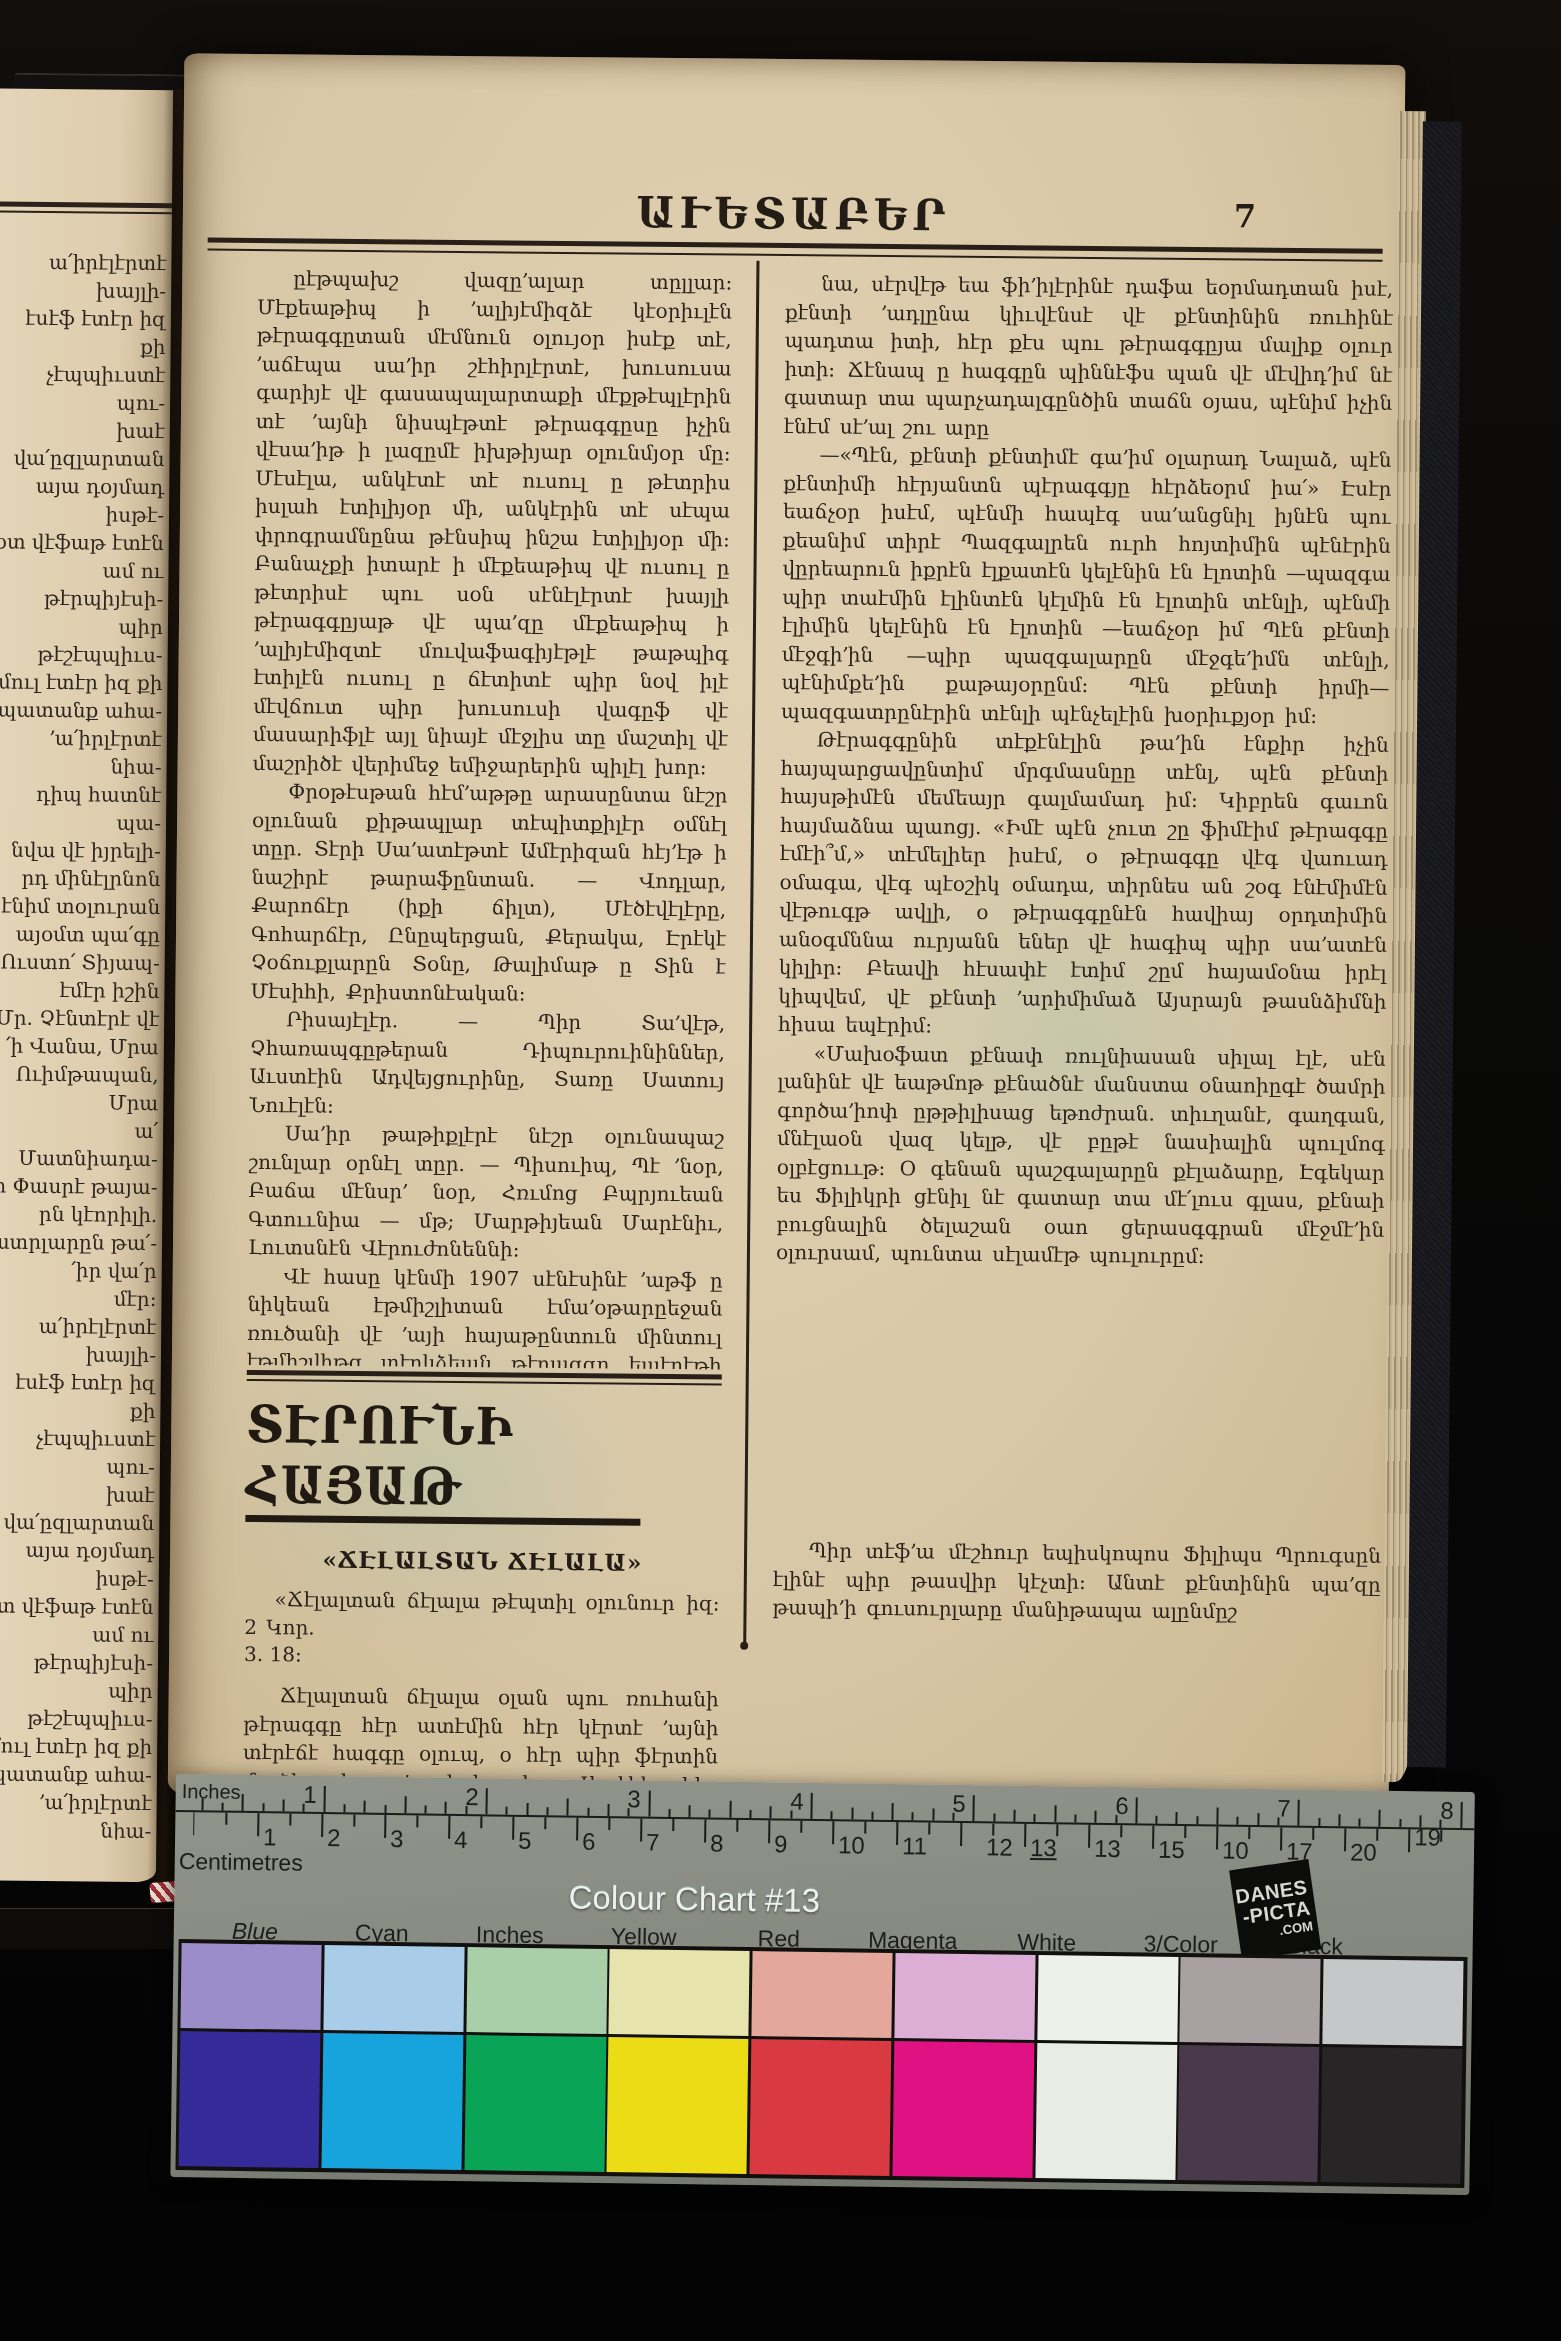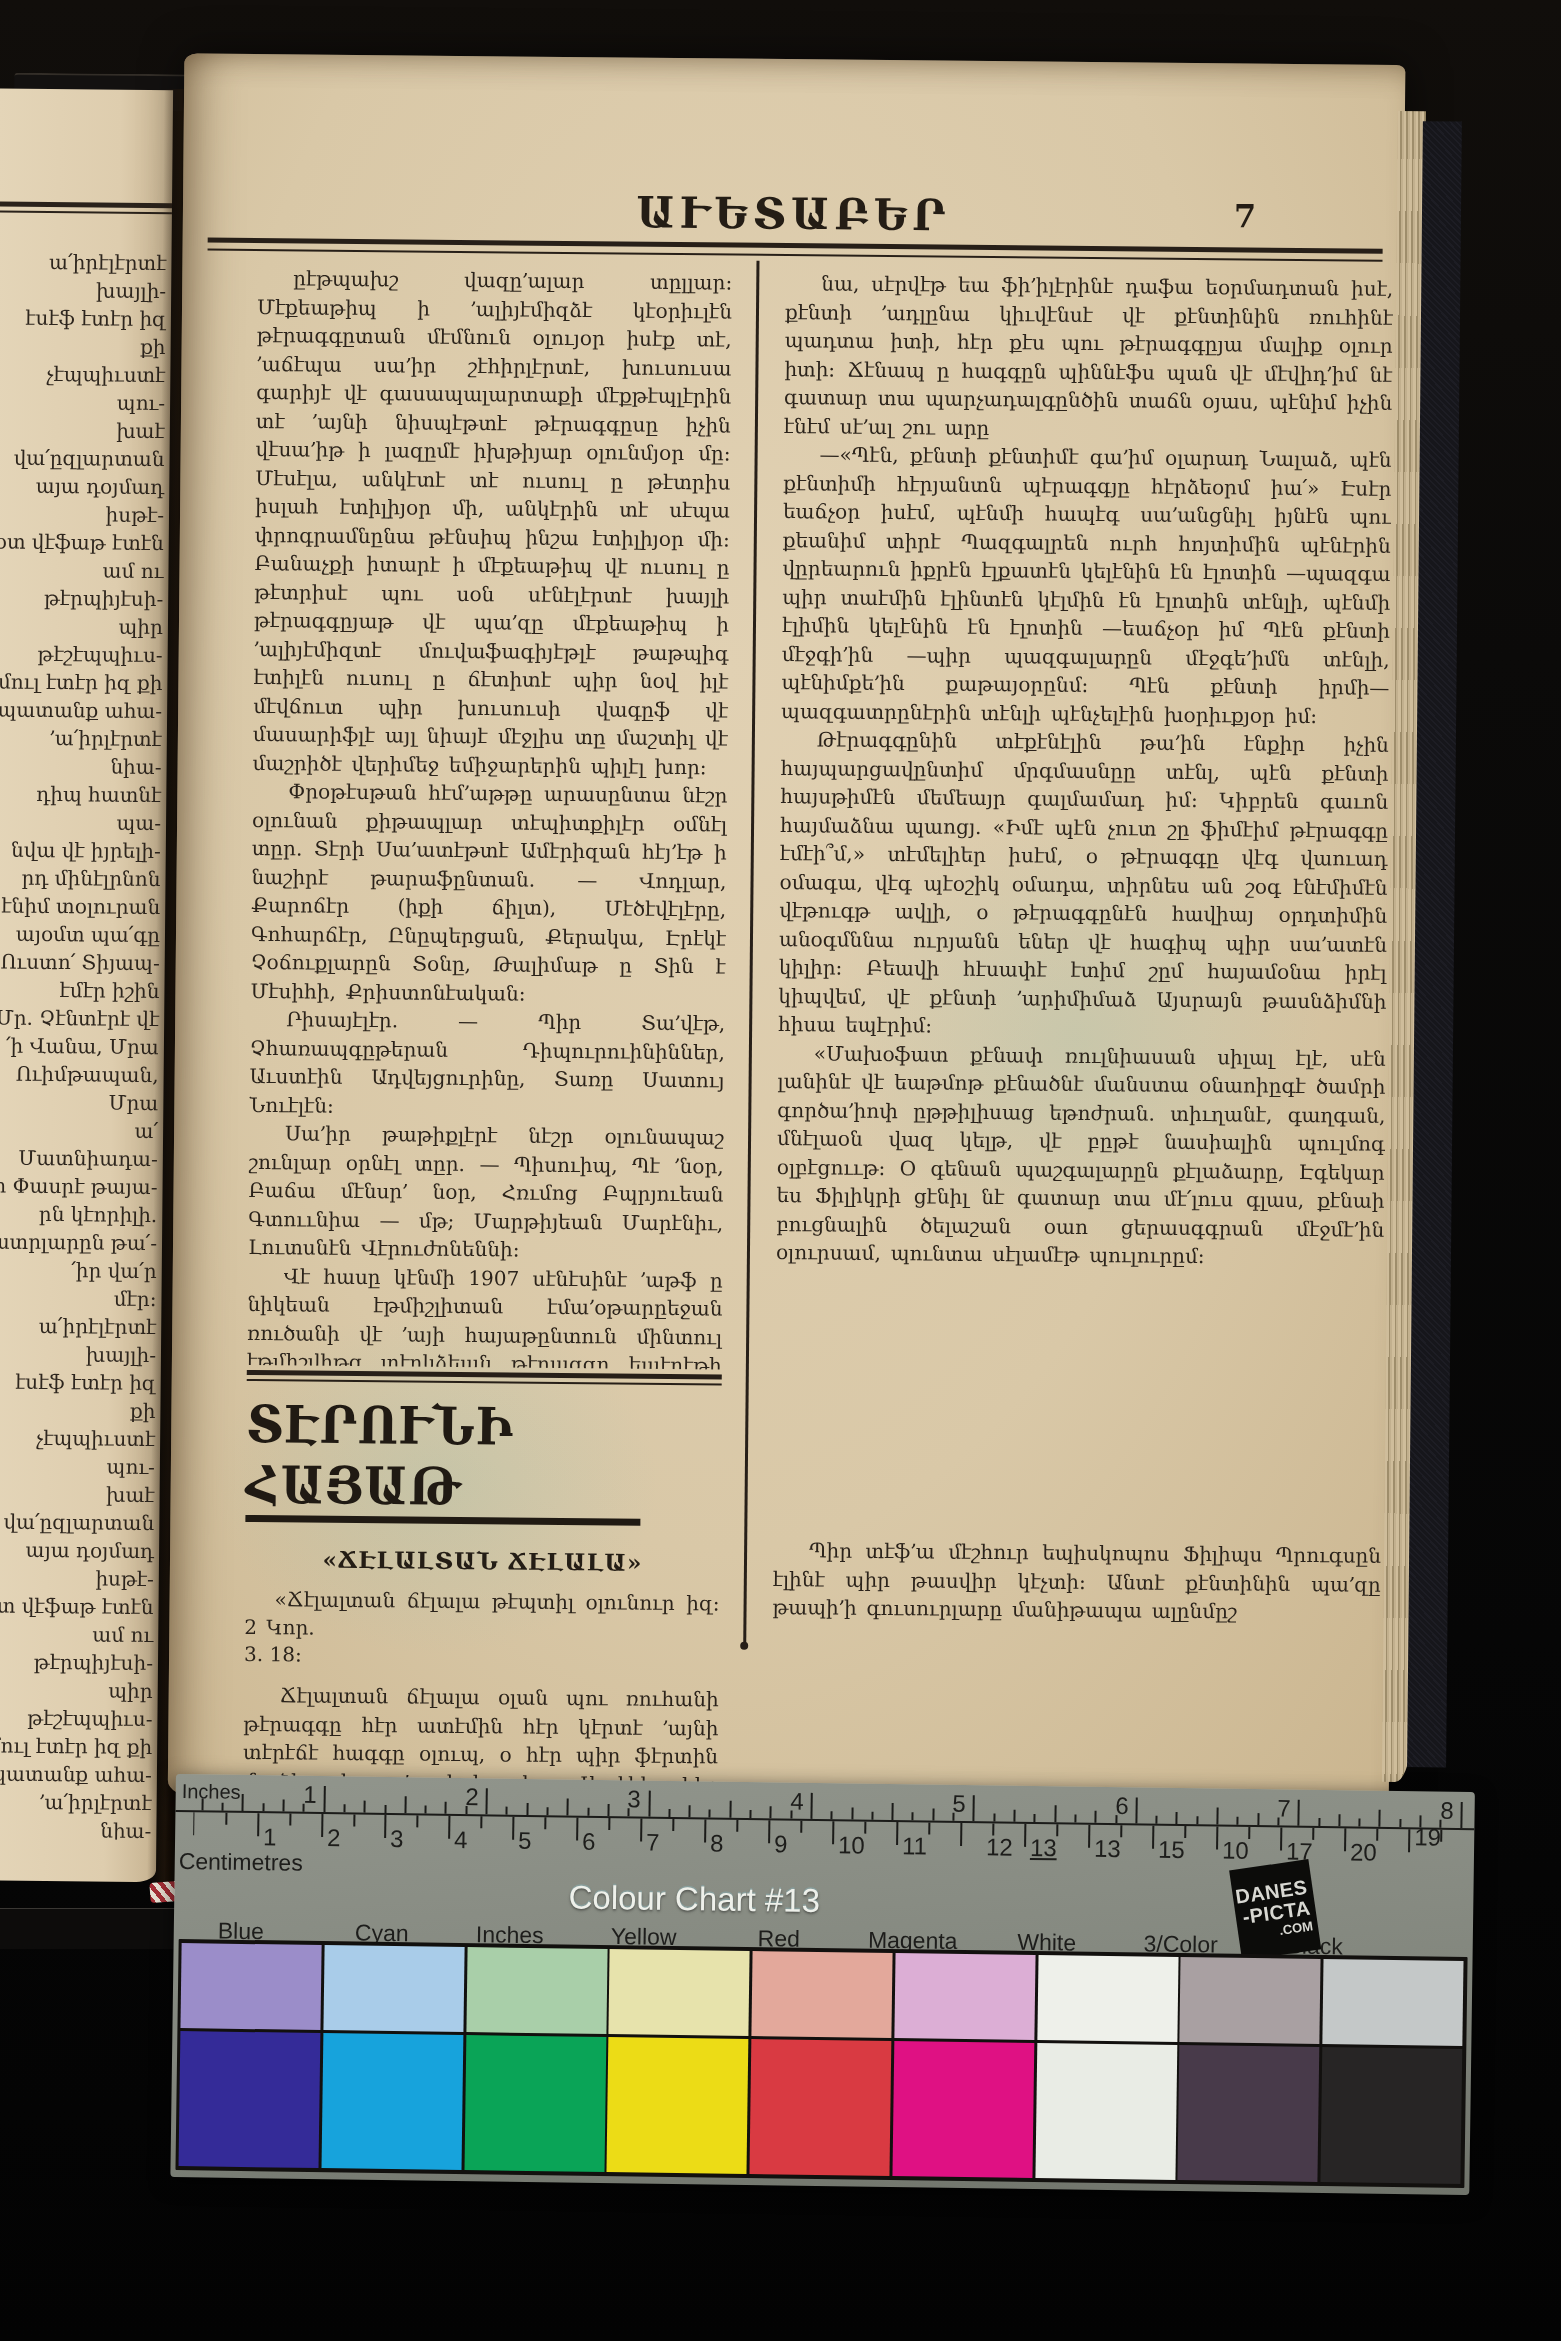--- a/index.html
+++ b/index.html
@@ -278,21 +278,21 @@
         <div class="tick" style="left: 1105px; top: 38px; height: 23px;"></div>
         <div class="tick" style="left: 1137px; top: 38px; height: 12px;"></div>
         <div class="tick" style="left: 1169px; top: 38px; height: 23px;"></div>
         <div class="tick" style="left: 1201px; top: 38px; height: 12px;"></div>
         <div class="tick" style="left: 1233px; top: 38px; height: 23px;"></div>
         <div class="tick" style="left: 1265px; top: 38px; height: 12px;"></div>
       </div>
     <div id="centimetres-label">Centimetres</div>
     <div id="card-title">Colour Chart #13</div>
     <div id="labels">
-        <div class="swlabel" style="left: 67px;">Blue</div>
+        <div class="swlabel" style="left: 81px; font-style: italic;">Blue</div>
         <div class="swlabel" style="left: 208px;">Cyan</div>
         <div class="swlabel" style="left: 336px;">Inches</div>
         <div class="swlabel" style="left: 470px;">Yellow</div>
         <div class="swlabel" style="left: 605px;">Red</div>
         <div class="swlabel" style="left: 739px;">Magenta</div>
         <div class="swlabel" style="left: 873px;">White</div>
         <div class="swlabel" style="left: 1007px;">3/Color</div>
         <div class="swlabel" style="left: 1141px;">Black</div>
       </div>
     <div id="logo">

